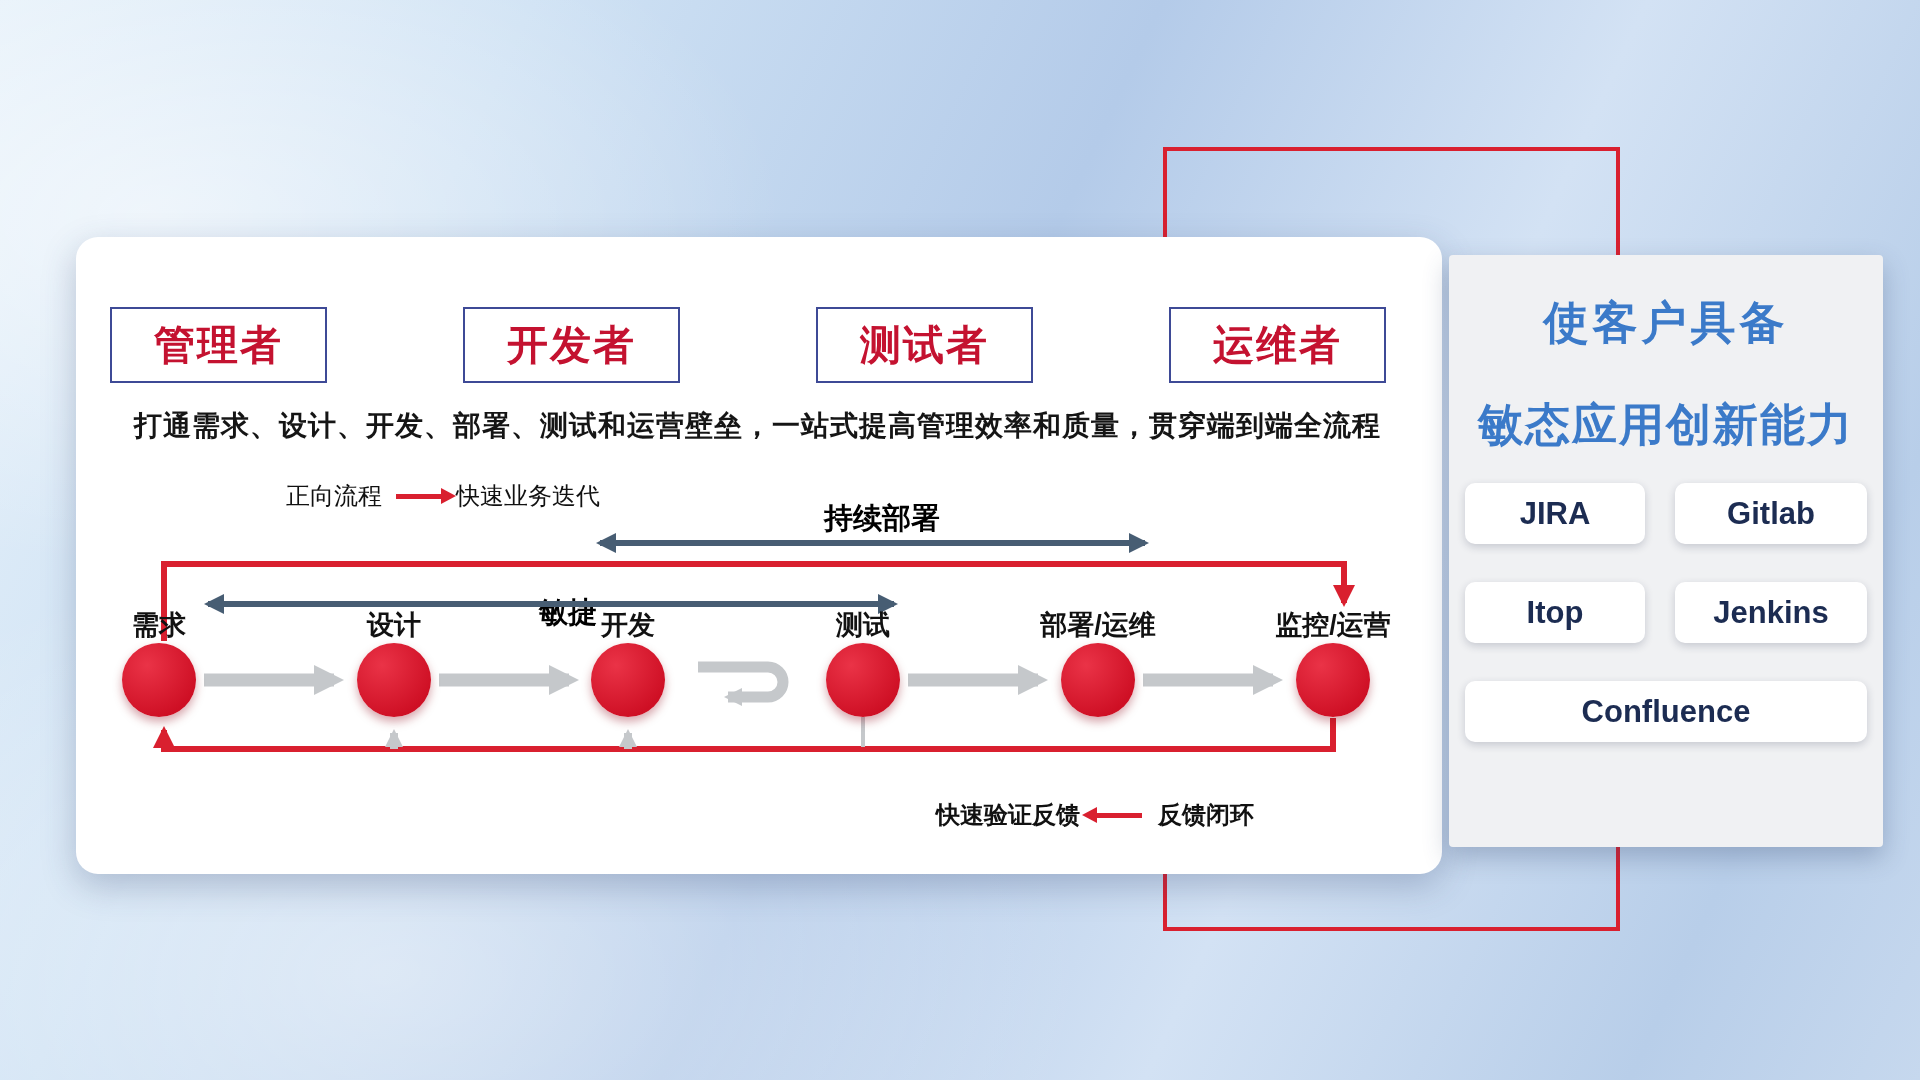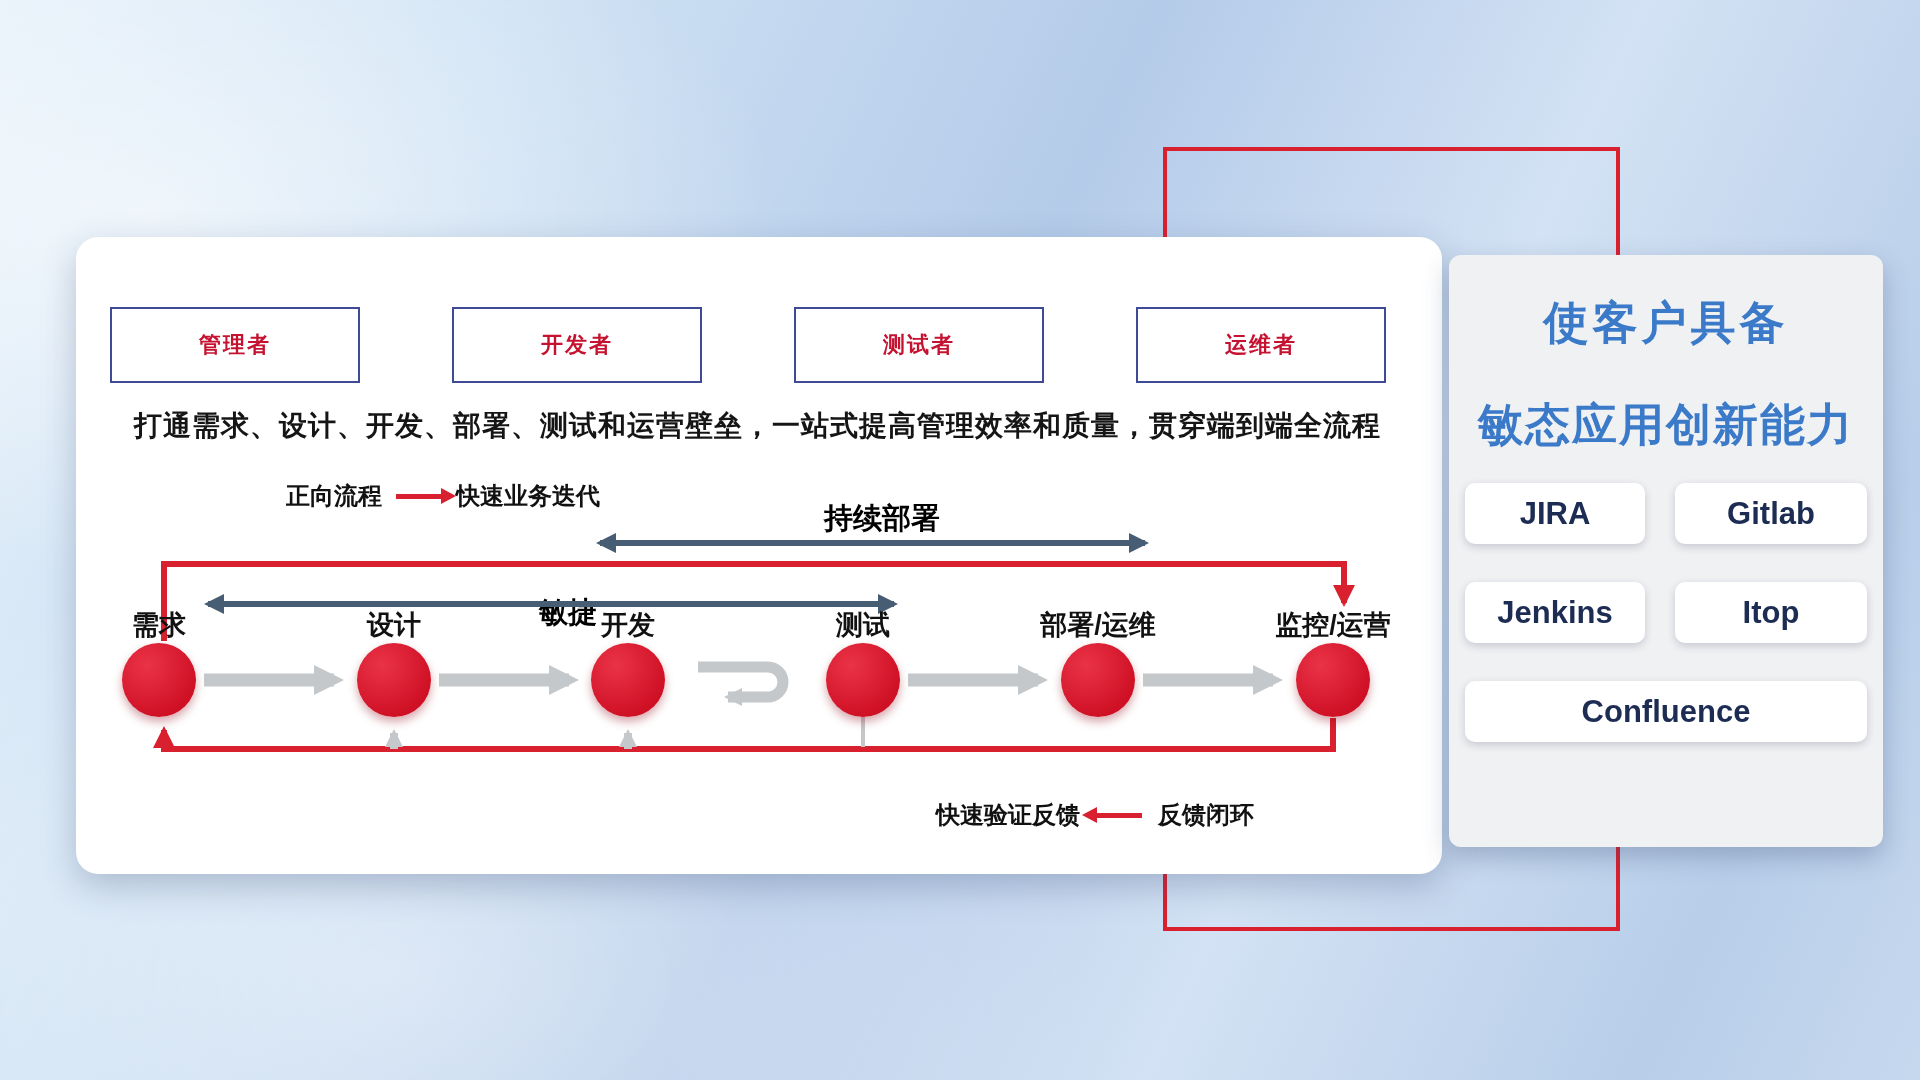--- a/index.html
+++ b/index.html
@@ -23,34 +23,34 @@
     position:absolute; left:76px; top:237px; width:1366px; height:637px;
     background:#ffffff; border-radius:22px; z-index:1;
     box-shadow:0 12px 34px rgba(50,70,110,.28);
   }
 
   .roles-row {
     position:absolute; left:34px; top:70px; width:1276px;
     display:flex; justify-content:space-between;
   }
   .role-box {
-    width:250px; height:76px; border:2px solid #3e4a96; background:#fff;
+    width:217px; height:76px; border:2px solid #3e4a96; background:#fff;
     display:flex; align-items:center; justify-content:center;
-    color:#c41230; font-size:22px; font-weight:bold; letter-spacing:2px;
+    color:#c41230; font-size:41px; font-weight:bold; letter-spacing:2px;
   }
 
   .description {
     position:absolute; left:58px; top:170px; width:1290px;
     font-size:28px; font-weight:bold; color:#151515; letter-spacing:1px;
   }
 
   .legend-forward {
     position:absolute; left:210px; top:243px;
     display:flex; align-items:center; gap:14px;
-    font-size:24px; font-weight:bold; color:#111;
+    font-size:24px; font-weight:normal; color:#111;
   }
   .legend-feedback {
     position:absolute; left:860px; top:562px;
     display:flex; align-items:center; gap:16px;
     font-size:24px; font-weight:bold; color:#111;
   }
   .arrow-red { position:relative; width:46px; height:5px; background:#d9202f; }
   .arrow-red.right::after {
     content:""; position:absolute; right:-14px; top:-6px;
     border-top:8.5px solid transparent; border-bottom:8.5px solid transparent;
@@ -74,21 +74,21 @@
     width:74px; height:74px; border-radius:50%; margin:2px auto 0;
     background:radial-gradient(circle at 34% 30%, #ea3347, #ce0f24 75%);
     box-shadow:0 5px 10px rgba(140,0,20,.35);
   }
   .node-1 { left:-2px; } .node-2 { left:233px; } .node-3 { left:467px; }
   .node-4 { left:702px; } .node-5 { left:937px; } .node-6 { left:1172px; }
 
   
   .right-panel {
     position:absolute; left:1449px; top:255px; width:434px; height:592px;
-    background:#f0f1f3; border-radius:12px; z-index:2;
+    background:#f0f1f3; border-radius:4px; z-index:2;
     box-shadow:0 10px 26px rgba(50,70,110,.30);
   }
   .rp-title { position:absolute; top:38px; left:0; right:0; text-align:center;
     color:#3b7ac9; font-weight:bold; }
   .rp-title .t1 { font-size:45px; letter-spacing:4px; }
   .rp-title .t2 { font-size:45px; letter-spacing:2px; margin-top:42px; }
   .tools-grid {
     position:absolute; left:16px; top:228px; width:402px;
     display:grid; grid-template-columns:180px 192px; column-gap:30px; row-gap:38px;
   }
@@ -209,19 +209,19 @@
   </div>
 
   <div class="right-panel">
     <div class="rp-title">
       <div class="t1">使客户具备</div>
       <div class="t2">敏态应用创新能力</div>
     </div>
     <div class="tools-grid">
       <div class="tool-btn">JIRA</div>
       <div class="tool-btn">Gitlab</div>
+      <div class="tool-btn">Itop</div>
       <div class="tool-btn">Jenkins</div>
-      <div class="tool-btn">Itop</div>
       <div class="tool-btn wide">Confluence</div>
     </div>
   </div>
 
 </div>
 
 </body></html>

